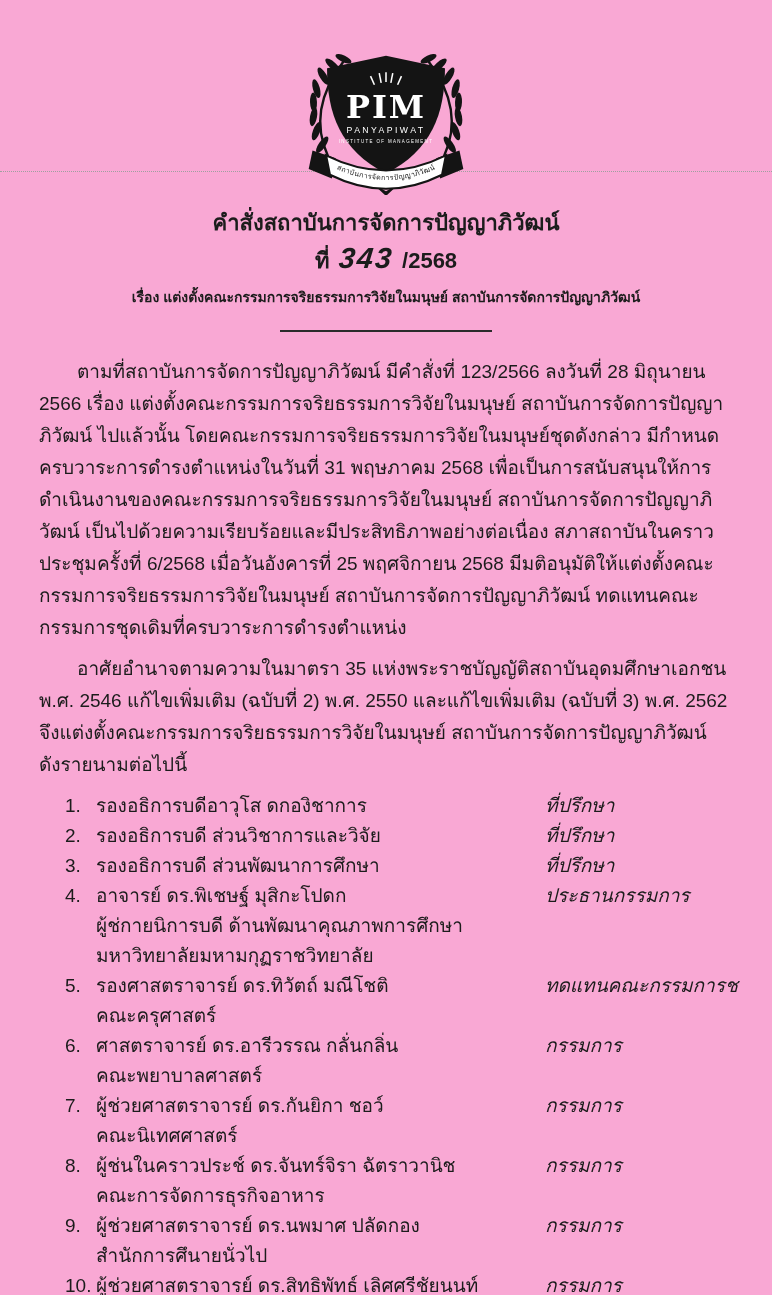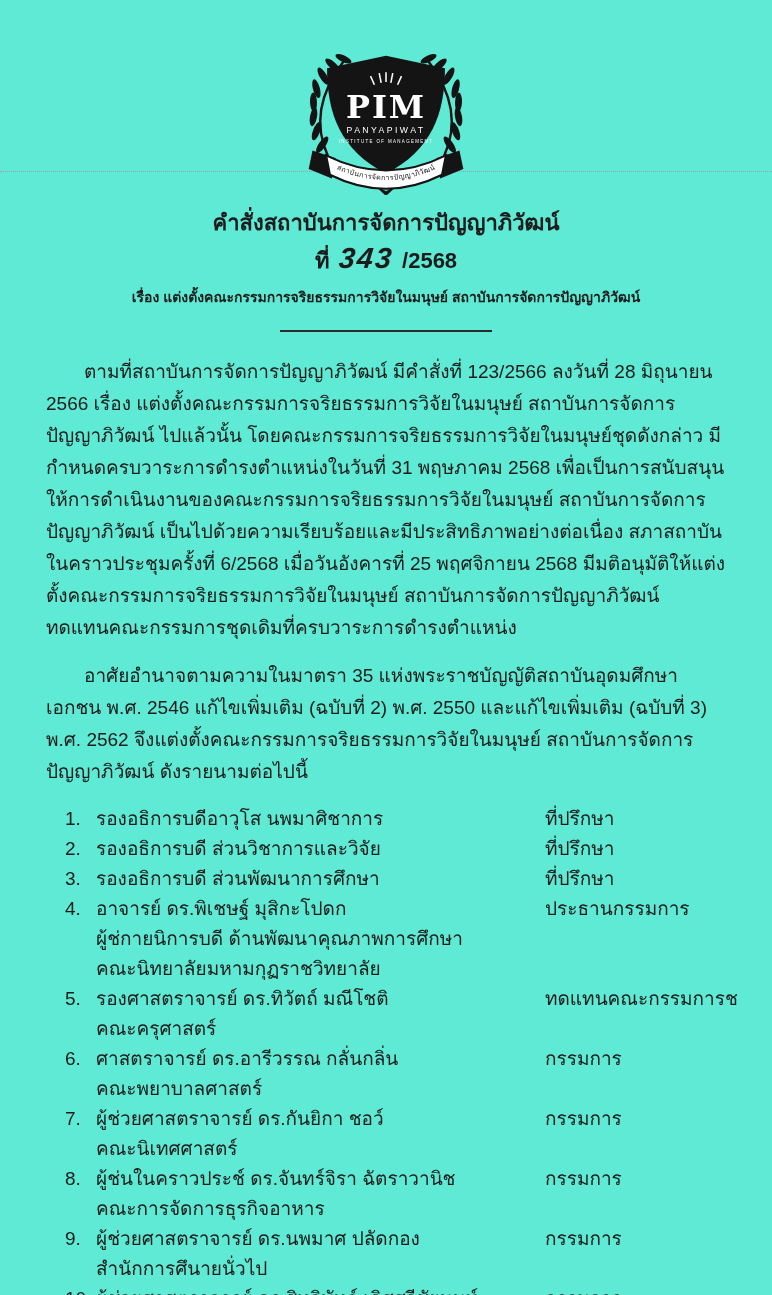--- a/index.html
+++ b/index.html
@@ -1,20 +1,20 @@
 <!DOCTYPE html>
 <html><head>
 <meta charset="utf-8">
 <style>
   html,body{margin:0;padding:0;background:#e8e8e8;}
   .page{
     position:relative;
     width:772px;height:1295px;
     margin:0 auto;
-    background:#5eead4;
+    background:#f9a8d4;
     font-family:"Liberation Sans","DejaVu Sans",sans-serif;
     color:#1c1c1c;
     overflow:hidden;
   }
   .fold-line{
     position:absolute;top:171px;left:0;right:0;
     border-top:1px dotted #a0a0a0;
     z-index:0;
   }
   .logo-wrap{
@@ -43,32 +43,32 @@
     width:212px;height:0;
     border-top:2px solid #2b2b2b;
     margin:16px auto 0;
   }
   .body-text{
     margin:24px 30px 0;
     font-size:19px;
     line-height:32px;
     text-align:left;
   }
-  .body-text p{margin:16px;text-indent:38px;}
+  .body-text p{margin:9px;text-indent:38px;}
   .committee{
     margin:10px 30px 0 65px;
     font-size:19px;
     line-height:30px;
   }
   .entry{display:flex;align-items:flex-start;}
   .entry-left{width:480px;flex:none;display:flex;}
   .num{width:31px;flex:none;}
   .who{flex:1;}
   .aff{margin:0;}
-  .role{flex:1;}
+  .role{flex:1;font-style:italic;}
 </style>
 </head>
 <body>
 
 <div class="page">
 
   <div class="fold-line"></div>
 
   <div class="logo-wrap">
     <svg width="190" height="145" viewBox="0 0 180 150">
@@ -140,21 +140,21 @@
     <p>ตามที่สถาบันการจัดการปัญญาภิวัฒน์ มีคำสั่งที่ 123/2566 ลงวันที่ 28 มิถุนายน 2566 เรื่อง แต่งตั้งคณะกรรมการจริยธรรมการวิจัยในมนุษย์ สถาบันการจัดการปัญญาภิวัฒน์ ไปแล้วนั้น โดยคณะกรรมการจริยธรรมการวิจัยในมนุษย์ชุดดังกล่าว มีกำหนดครบวาระการดำรงตำแหน่งในวันที่ 31 พฤษภาคม 2568 เพื่อเป็นการสนับสนุนให้การดำเนินงานของคณะกรรมการจริยธรรมการวิจัยในมนุษย์ สถาบันการจัดการปัญญาภิวัฒน์ เป็นไปด้วยความเรียบร้อยและมีประสิทธิภาพอย่างต่อเนื่อง สภาสถาบันในคราวประชุมครั้งที่ 6/2568 เมื่อวันอังคารที่ 25 พฤศจิกายน 2568 มีมติอนุมัติให้แต่งตั้งคณะกรรมการจริยธรรมการวิจัยในมนุษย์ สถาบันการจัดการปัญญาภิวัฒน์ ทดแทนคณะกรรมการชุดเดิมที่ครบวาระการดำรงตำแหน่ง</p>
     <p>อาศัยอำนาจตามความในมาตรา 35 แห่งพระราชบัญญัติสถาบันอุดมศึกษาเอกชน พ.ศ. 2546 แก้ไขเพิ่มเติม (ฉบับที่ 2) พ.ศ. 2550 และแก้ไขเพิ่มเติม (ฉบับที่ 3) พ.ศ. 2562 จึงแต่งตั้งคณะกรรมการจริยธรรมการวิจัยในมนุษย์ สถาบันการจัดการปัญญาภิวัฒน์ ดังรายนามต่อไปนี้</p>
   </div>
 
   <div class="committee">
 
     <div class="entry">
       <div class="entry-left">
         <div class="num">1.</div>
         <div class="who">
-          <div>รองอธิการบดีอาวุโส นพมาศิชาการ</div>
+          <div>รองอธิการบดีอาวุโส ดกองิชาการ</div>
         </div>
       </div>
       <div class="role">ที่ปรึกษา</div>
     </div>
 
     <div class="entry">
       <div class="entry-left">
         <div class="num">2.</div>
         <div class="who">
           <div>รองอธิการบดี ส่วนวิชาการและวิจัย</div>
@@ -172,21 +172,21 @@
       </div>
       <div class="role">ที่ปรึกษา</div>
     </div>
 
     <div class="entry">
       <div class="entry-left">
         <div class="num">4.</div>
         <div class="who">
           <div>อาจารย์ ดร.พิเชษฐ์ มุสิกะโปดก</div>
           <div class="aff">ผู้ช่กายนิการบดี ด้านพัฒนาคุณภาพการศึกษา</div>
-          <div class="aff">คณะนิทยาลัยมหามกุฏราชวิทยาลัย</div>
+          <div class="aff">มหาวิทยาลัยมหามกุฏราชวิทยาลัย</div>
         </div>
       </div>
       <div class="role">ประธานกรรมการ</div>
     </div>
 
     <div class="entry">
       <div class="entry-left">
         <div class="num">5.</div>
         <div class="who">
           <div>รองศาสตราจารย์ ดร.ทิวัตถ์ มณีโชติ</div>

